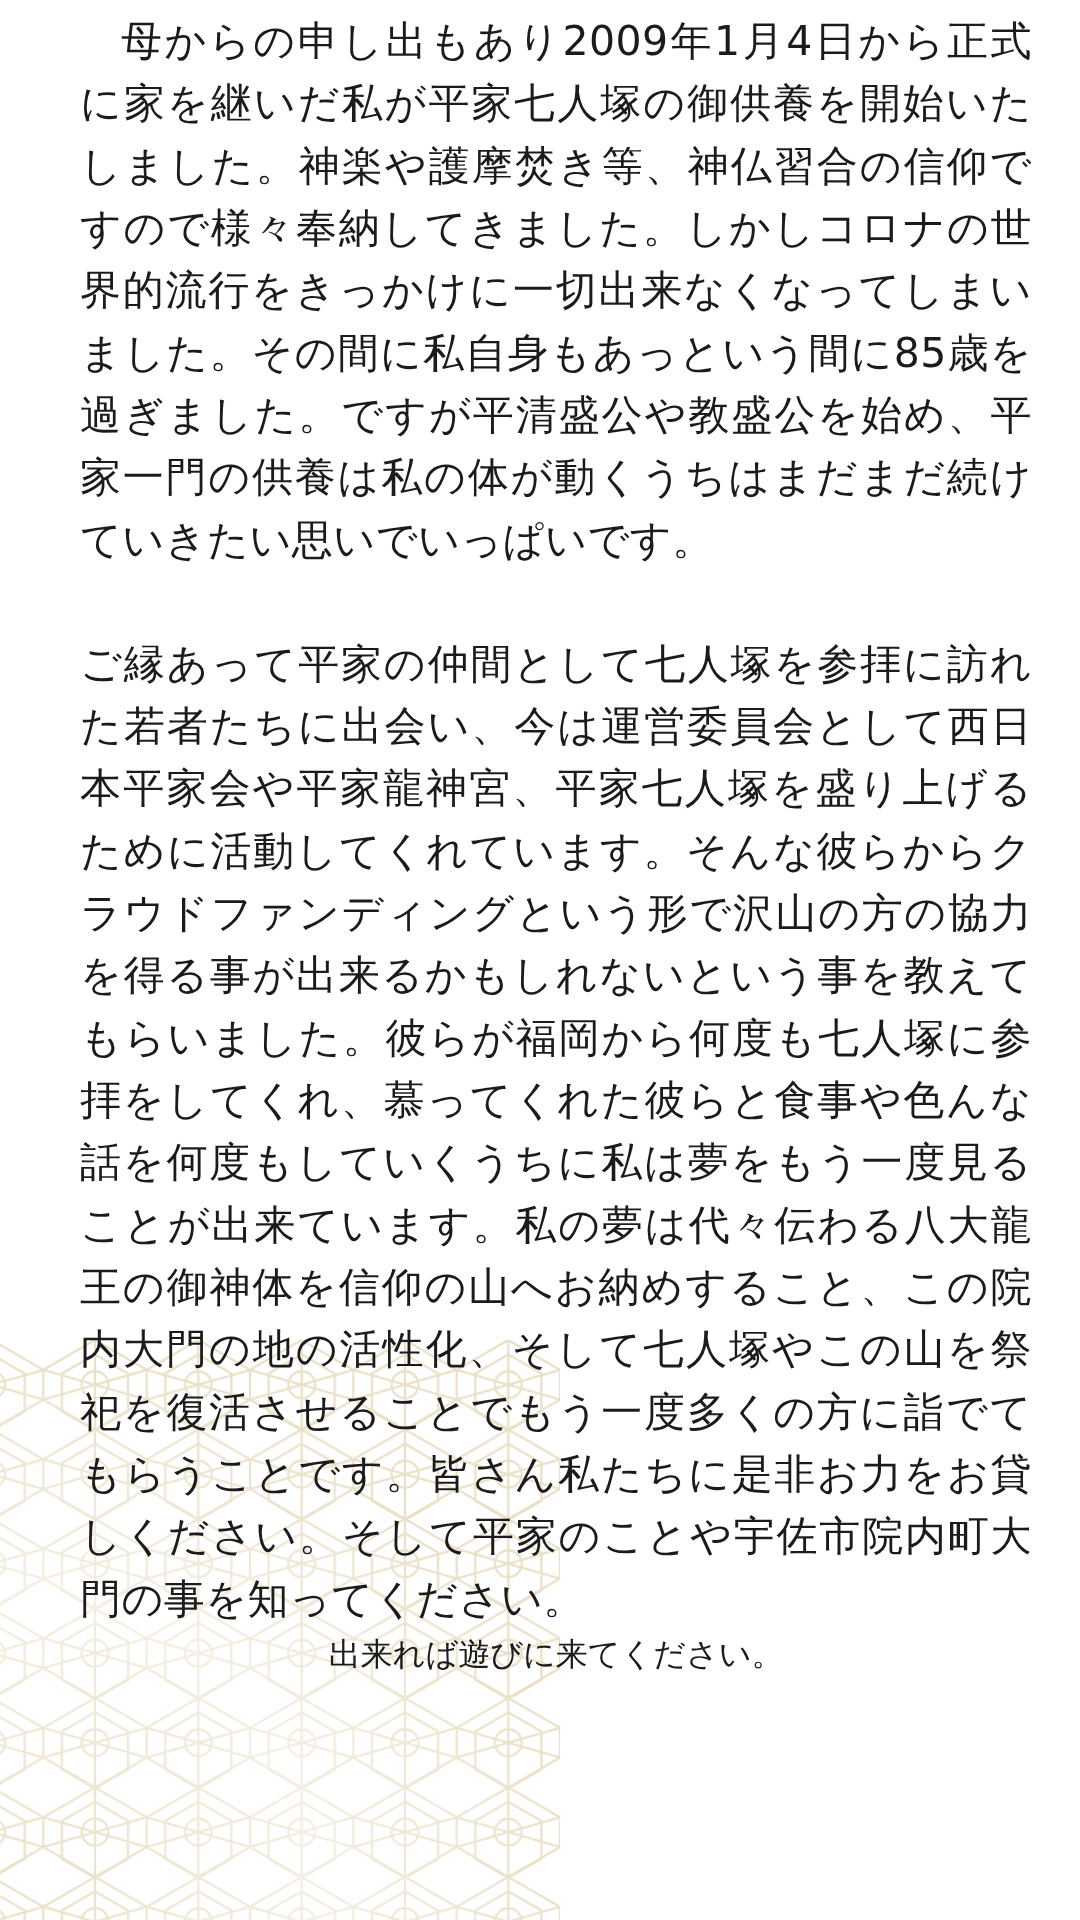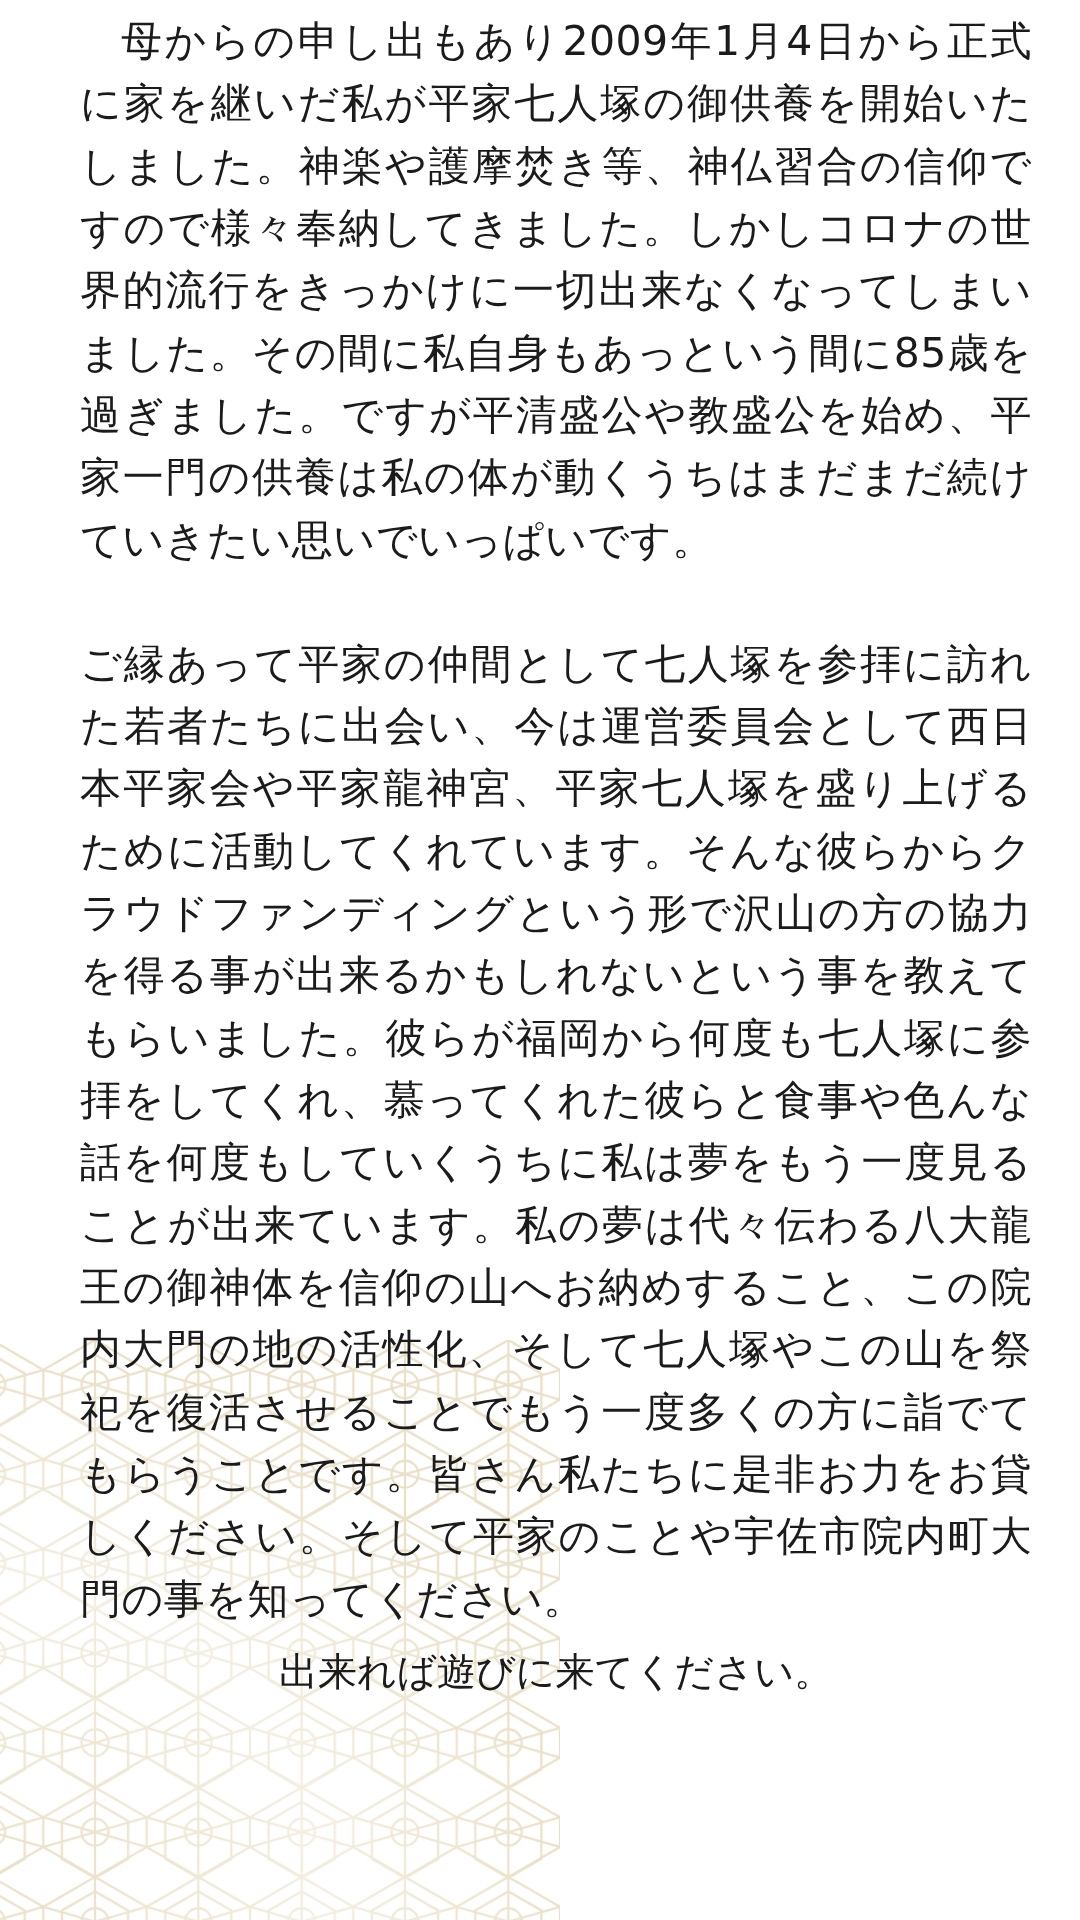--- a/index.html
+++ b/index.html
@@ -48,24 +48,24 @@
   }
   .para.first {
     text-indent: 41px;
   }
   .para-gap {
     height: 62px;
   }
 
   .centered-lines {
     color: #1b1b1b;
-    font-size: 39px;
+    font-size: 32px;
     line-height: 1.52;
     text-align: center;
-    margin: 12px;
+    margin: 0;
   }
 </style>
 </head>
 <body>
 
 <div class="pattern-bg">
   <svg viewBox="0 0 600 600" xmlns="http://www.w3.org/2000/svg">
     <defs>
       <pattern id="asanoha" width="100" height="86.6" patternUnits="userSpaceOnUse">
         <g fill="none" stroke="#d8c79a" stroke-width="2.2">

